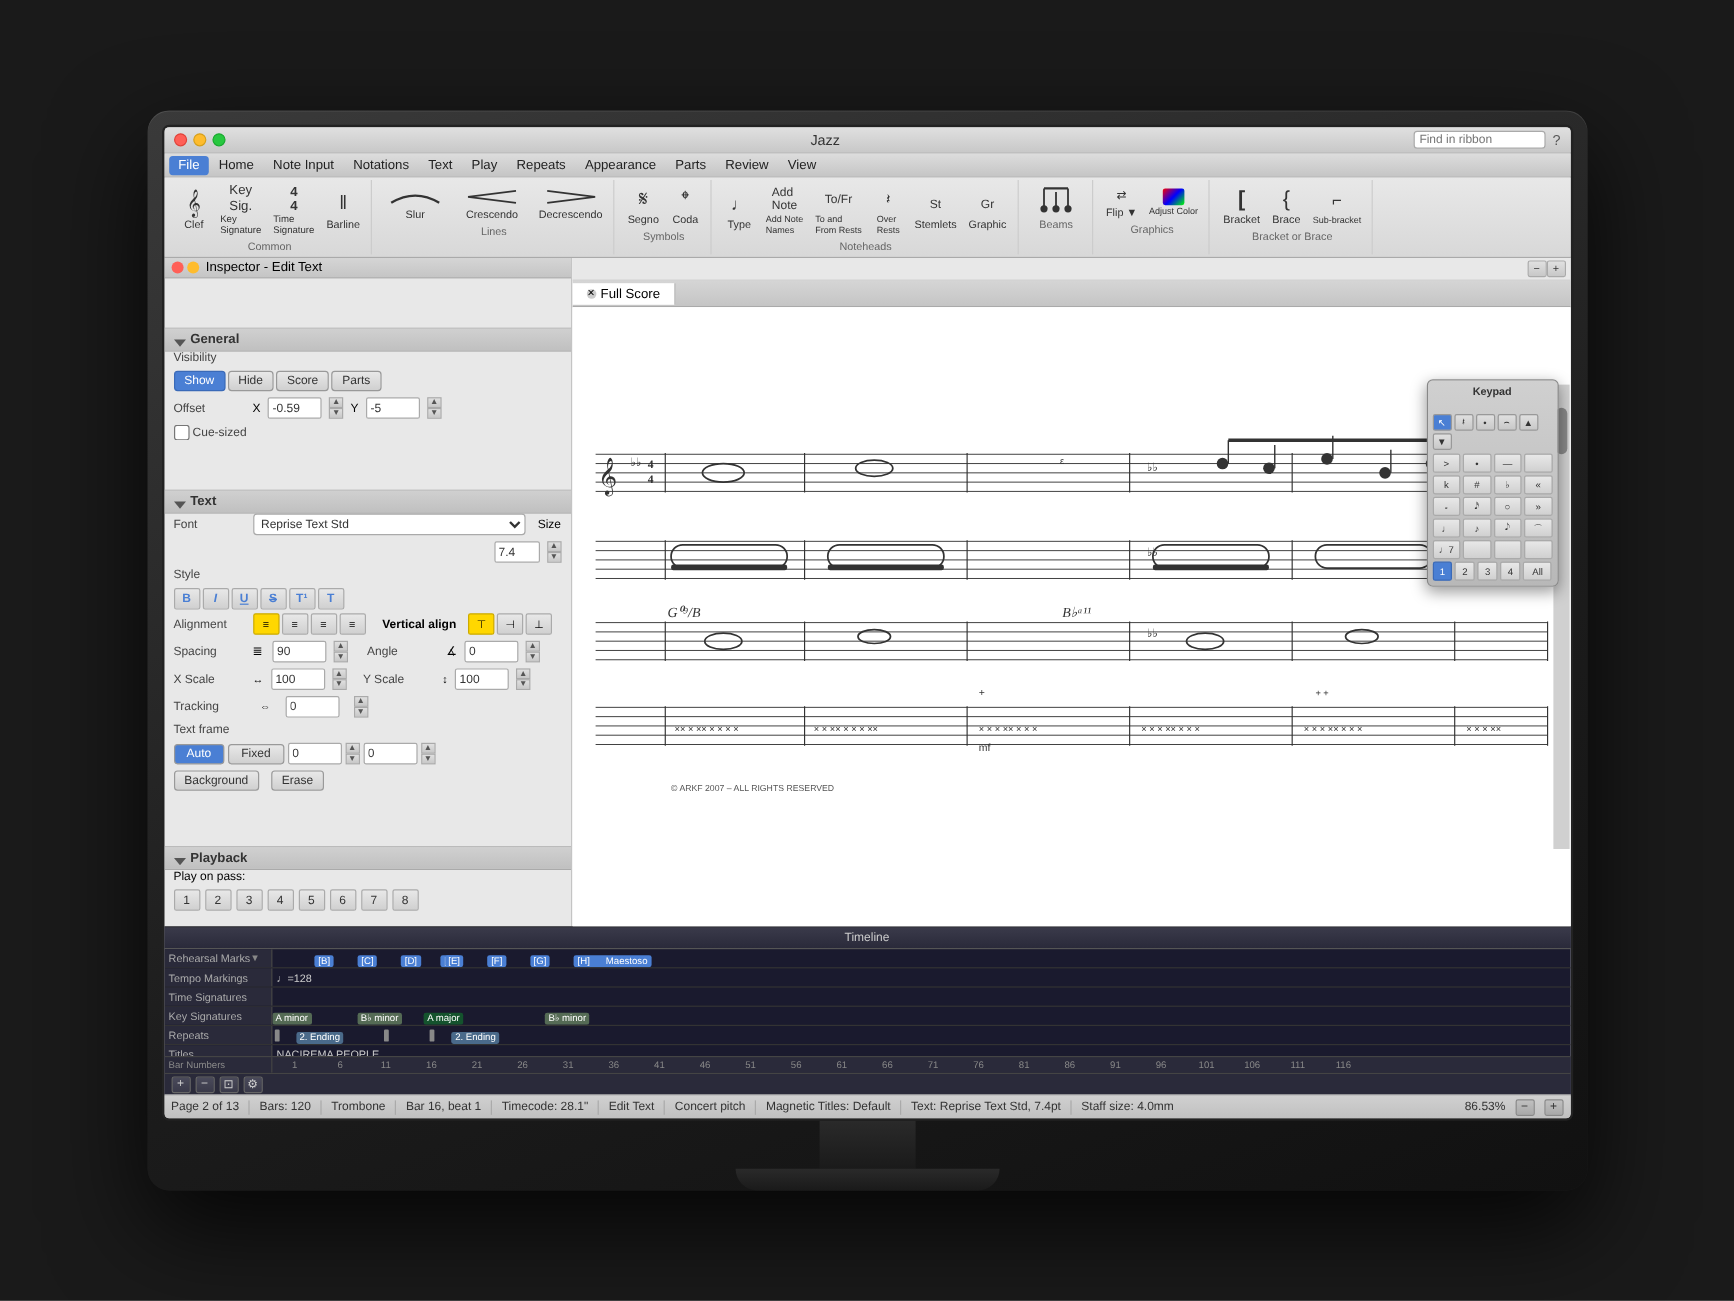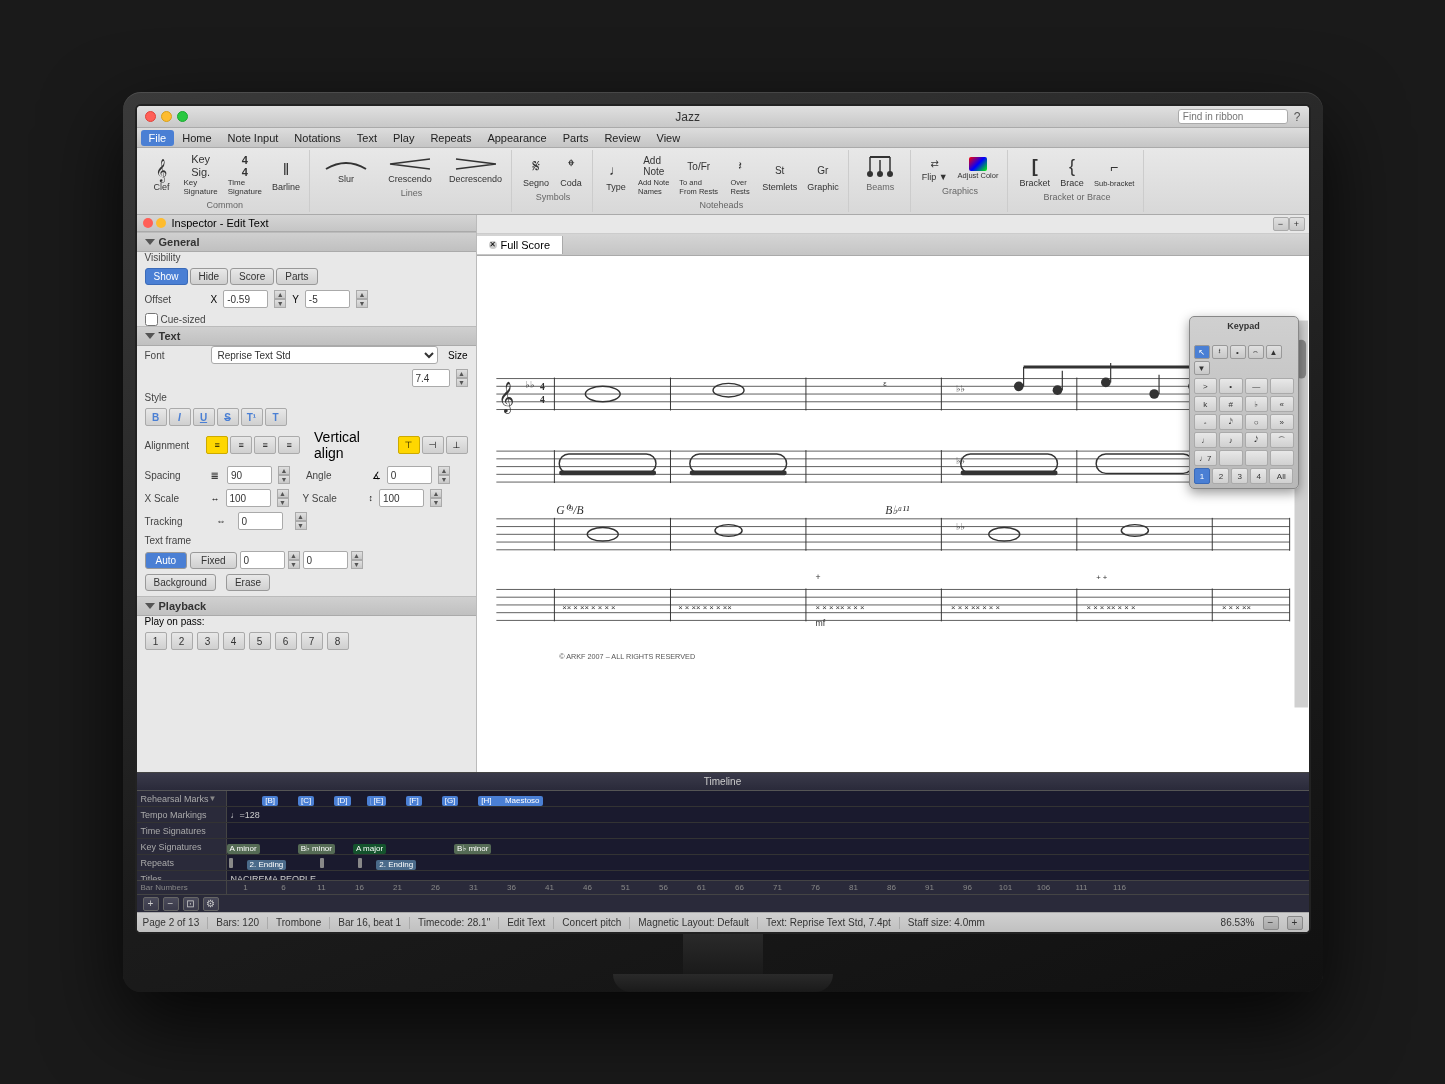--- a/index.html
+++ b/index.html
@@ -217,22 +217,23 @@
 
     .section-header {
       background: linear-gradient(to bottom, #d0d0d0, #c0c0c0);
       padding: 3px 8px;
       font-size: 11px;
       font-weight: bold;
       color: #333;
       border-top: 1px solid #bbb;
       border-bottom: 1px solid #aaa;
       display: flex;
-      align-items: center;
+      align-items: flex-end;
       gap: 4px;
+      margin-top: 41px;
     }
 
     .triangle {
       display: inline-block;
       width: 0;
       height: 0;
       border-left: 5px solid transparent;
       border-right: 5px solid transparent;
       border-top: 6px solid #555;
     }
@@ -965,21 +966,21 @@
               <button class="style-btn">T</button>
             </div>
             <div class="prop-row">
               <span class="prop-label">Alignment</span>
               <div class="align-btns">
                 <button class="align-btn active">≡</button>
                 <button class="align-btn">≡</button>
                 <button class="align-btn">≡</button>
                 <button class="align-btn">≡</button>
               </div>
-              <span style="font-size:14px;margin-left:8px;">Vertical align</span>
+              <span style="font-size:10px;margin-left:8px;font-weight:bold;">Vertical align</span>
               <div style="display:flex;gap:2px;margin-left:4px;">
                 <button class="align-btn active" style="background:#ffd700; border-color:#ccaa00;">⊤</button>
                 <button class="align-btn">⊣</button>
                 <button class="align-btn">⊥</button>
               </div>
             </div>
             <div class="prop-row">
               <span class="prop-label">Spacing</span>
               <span style="font-size:10px;margin-right:2px;">≣</span>
               <input class="num-input" value="90" style="">
@@ -1357,21 +1358,21 @@
         <span>Trombone</span>
         <div class="status-divider"></div>
         <span>Bar 16, beat 1</span>
         <div class="status-divider"></div>
         <span>Timecode: 28.1"</span>
         <div class="status-divider"></div>
         <span>Edit Text</span>
         <div class="status-divider"></div>
         <span>Concert pitch</span>
         <div class="status-divider"></div>
-        <span>Magnetic Layout: Default</span>
+        <span>Magnetic Titles: Default</span>
         <div class="status-divider"></div>
         <span>Text: Reprise Text Std, 7.4pt</span>
         <div class="status-divider"></div>
         <span>Staff size: 4.0mm</span>
         <div style="flex:1;"></div>
         <span>86.53%</span>
         <div class="tl-ctrl-btn" style="background:linear-gradient(to bottom,#c0c0c0,#a8a8a8);border-color:#888;color:#333;">−</div>
         <div class="tl-ctrl-btn" style="background:linear-gradient(to bottom,#c0c0c0,#a8a8a8);border-color:#888;color:#333;">+</div>
       </div>
 

